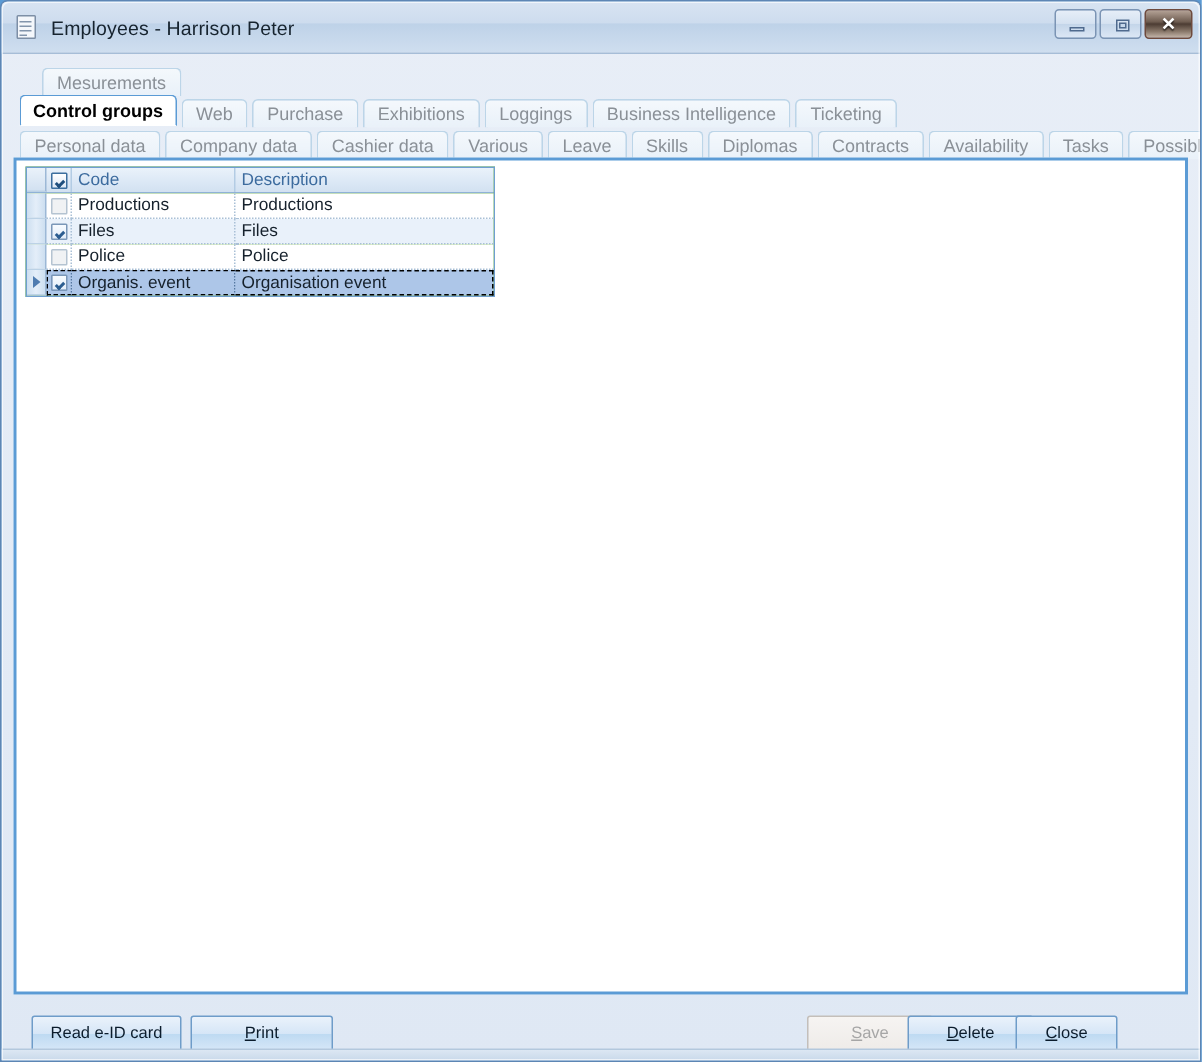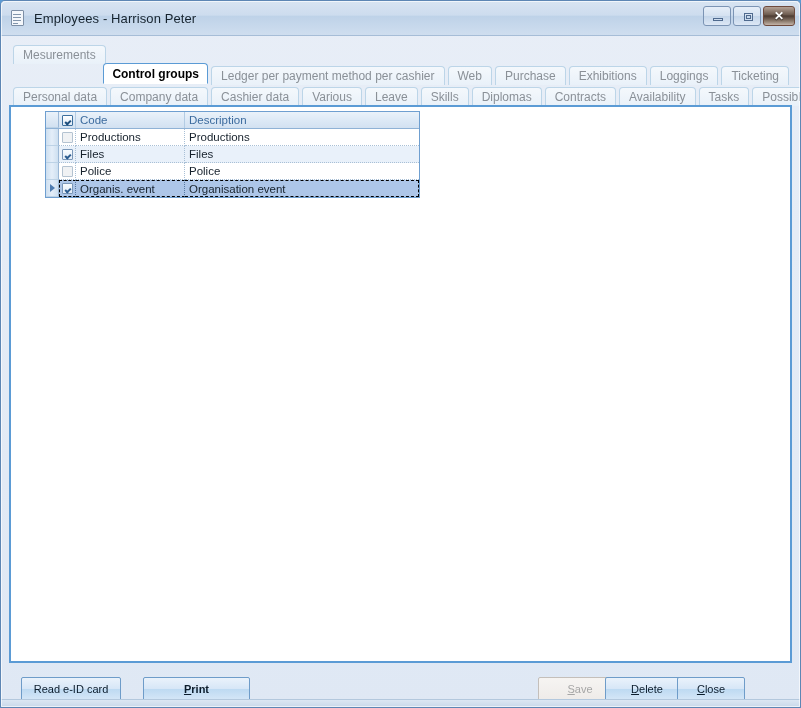--- a/index.html
+++ b/index.html
@@ -133,22 +133,22 @@
     height: 672px;
   }
 
   
   .tabrow {
     display: flex;
     align-items: flex-end;
     height: 21px;
     white-space: nowrap;
   }
-  .tabrow.r1 { margin-left: 4px; }
-  .tabrow.r2 { margin-left: 4px; justify-content: flex-end; }
+  .tabrow.r1 { margin-left: 19px; }
+  .tabrow.r2 { margin-left: 4px; }
   .tabrow.r3 { margin-left: 4px; }
   .tab {
     height: 19px;
     line-height: 19px;
     box-sizing: border-box;
     padding: 0 9px;
     margin-right: 3px;
     font-size: 12px;
     color: #8a9097;
     background: linear-gradient(to bottom, #f4f8fc 0%, #e9f1f9 100%);
@@ -180,25 +180,24 @@
     box-sizing: border-box;
     height: 558px;
     margin-top: 0;
   }
 
   
   #grid {
     position: absolute;
     left: 6px;
     top: 4px;
-    width: 375px;
+    width: 313px;
     border: 1px solid #6f9fd0;
     box-sizing: border-box;
     background: #84cc16;
-    margin-left: 28px;
   }
   .grid-row {
     display: flex;
     height: 17px;
     box-sizing: border-box;
     font-size: 11.5px;
     align-items: stretch;
   }
   .ind-cell {
     width: 13px;
@@ -330,21 +329,21 @@
     white-space: nowrap;
   }
   .btn.disabled {
     color: #a6a6a6;
     border: 1px solid #c4bfba;
     background: linear-gradient(to bottom, #f6f4f2 0%, #eeebe8 100%);
   }
   .btn u { text-decoration: underline; }
 
   #btn-readeid { left: 12px; width: 100px; }
-  #btn-print   { left: 134px; width: 107px; font-weight: bold; }
+  #btn-print   { left: 118px; width: 95px; }
   #btn-save    { left: 529px; width: 84px; }
   #btn-delete  { left: 596px; width: 84px; }
   #btn-close   { left: 668px; width: 68px; }
 
   
   #bottom-strip {
     position: absolute;
     left: 0; right: 0; bottom: 0;
     height: 7px;
     background: linear-gradient(to bottom, #dce7f3 0%, #c9d9ea 100%);
@@ -379,25 +378,25 @@
   </div>
 
   <div id="client">
 
     <div class="tabrow r1" id="tabrow1">
         <div class="tab">Mesurements</div>
       </div>
 
     <div class="tabrow r2" id="tabrow2">
         <div class="tab selected">Control groups</div>
-        <div class="tab">Ledger per payment method per cashier</div>
         <div class="tab">Web</div>
         <div class="tab">Purchase</div>
         <div class="tab">Exhibitions</div>
         <div class="tab">Loggings</div>
+        <div class="tab">Business Intelligence</div>
         <div class="tab">Ticketing</div>
       </div>
 
     <div class="tabrow r3" id="tabrow3">
         <div class="tab">Personal data</div>
         <div class="tab">Company data</div>
         <div class="tab">Cashier data</div>
         <div class="tab">Various</div>
         <div class="tab">Leave</div>
         <div class="tab">Skills</div>

